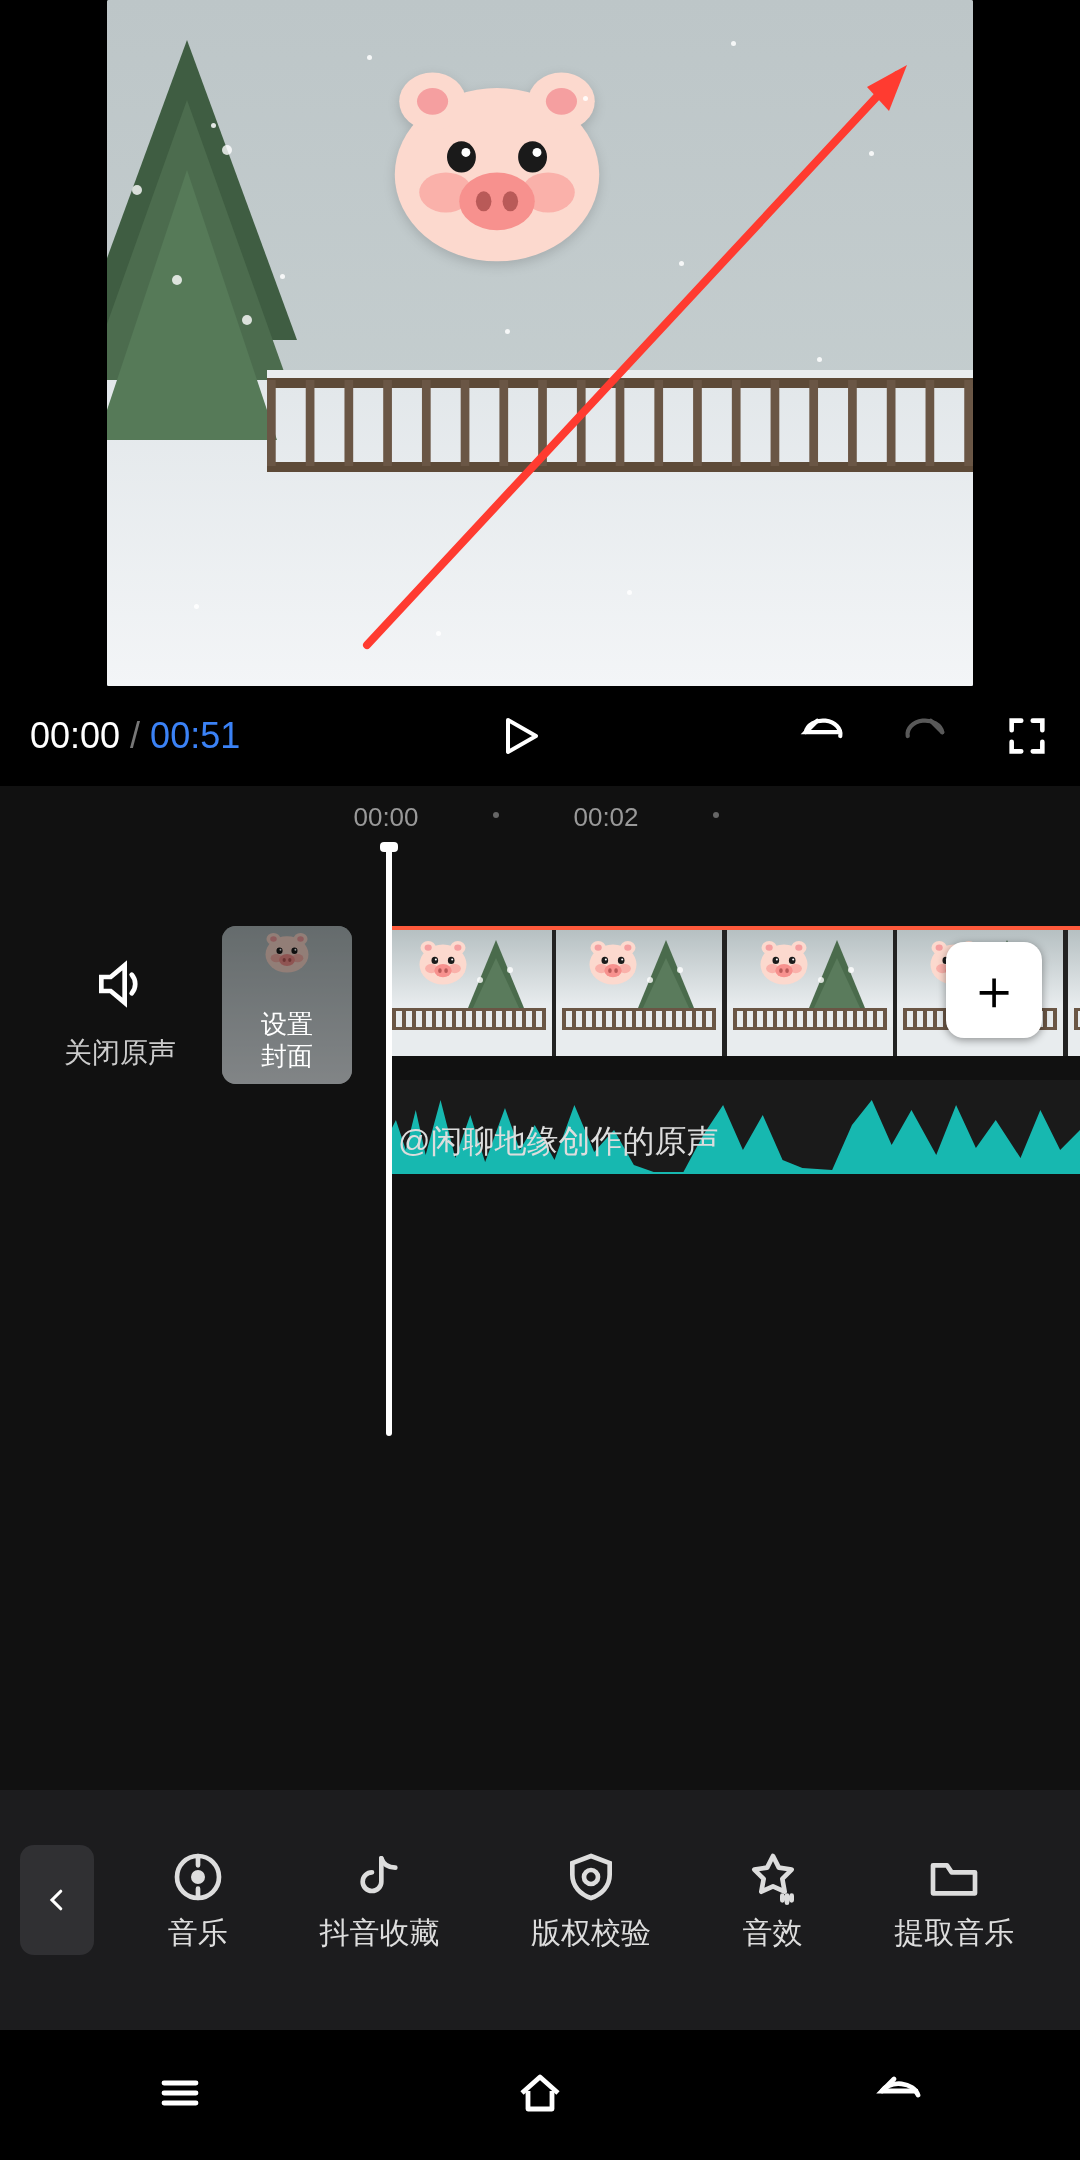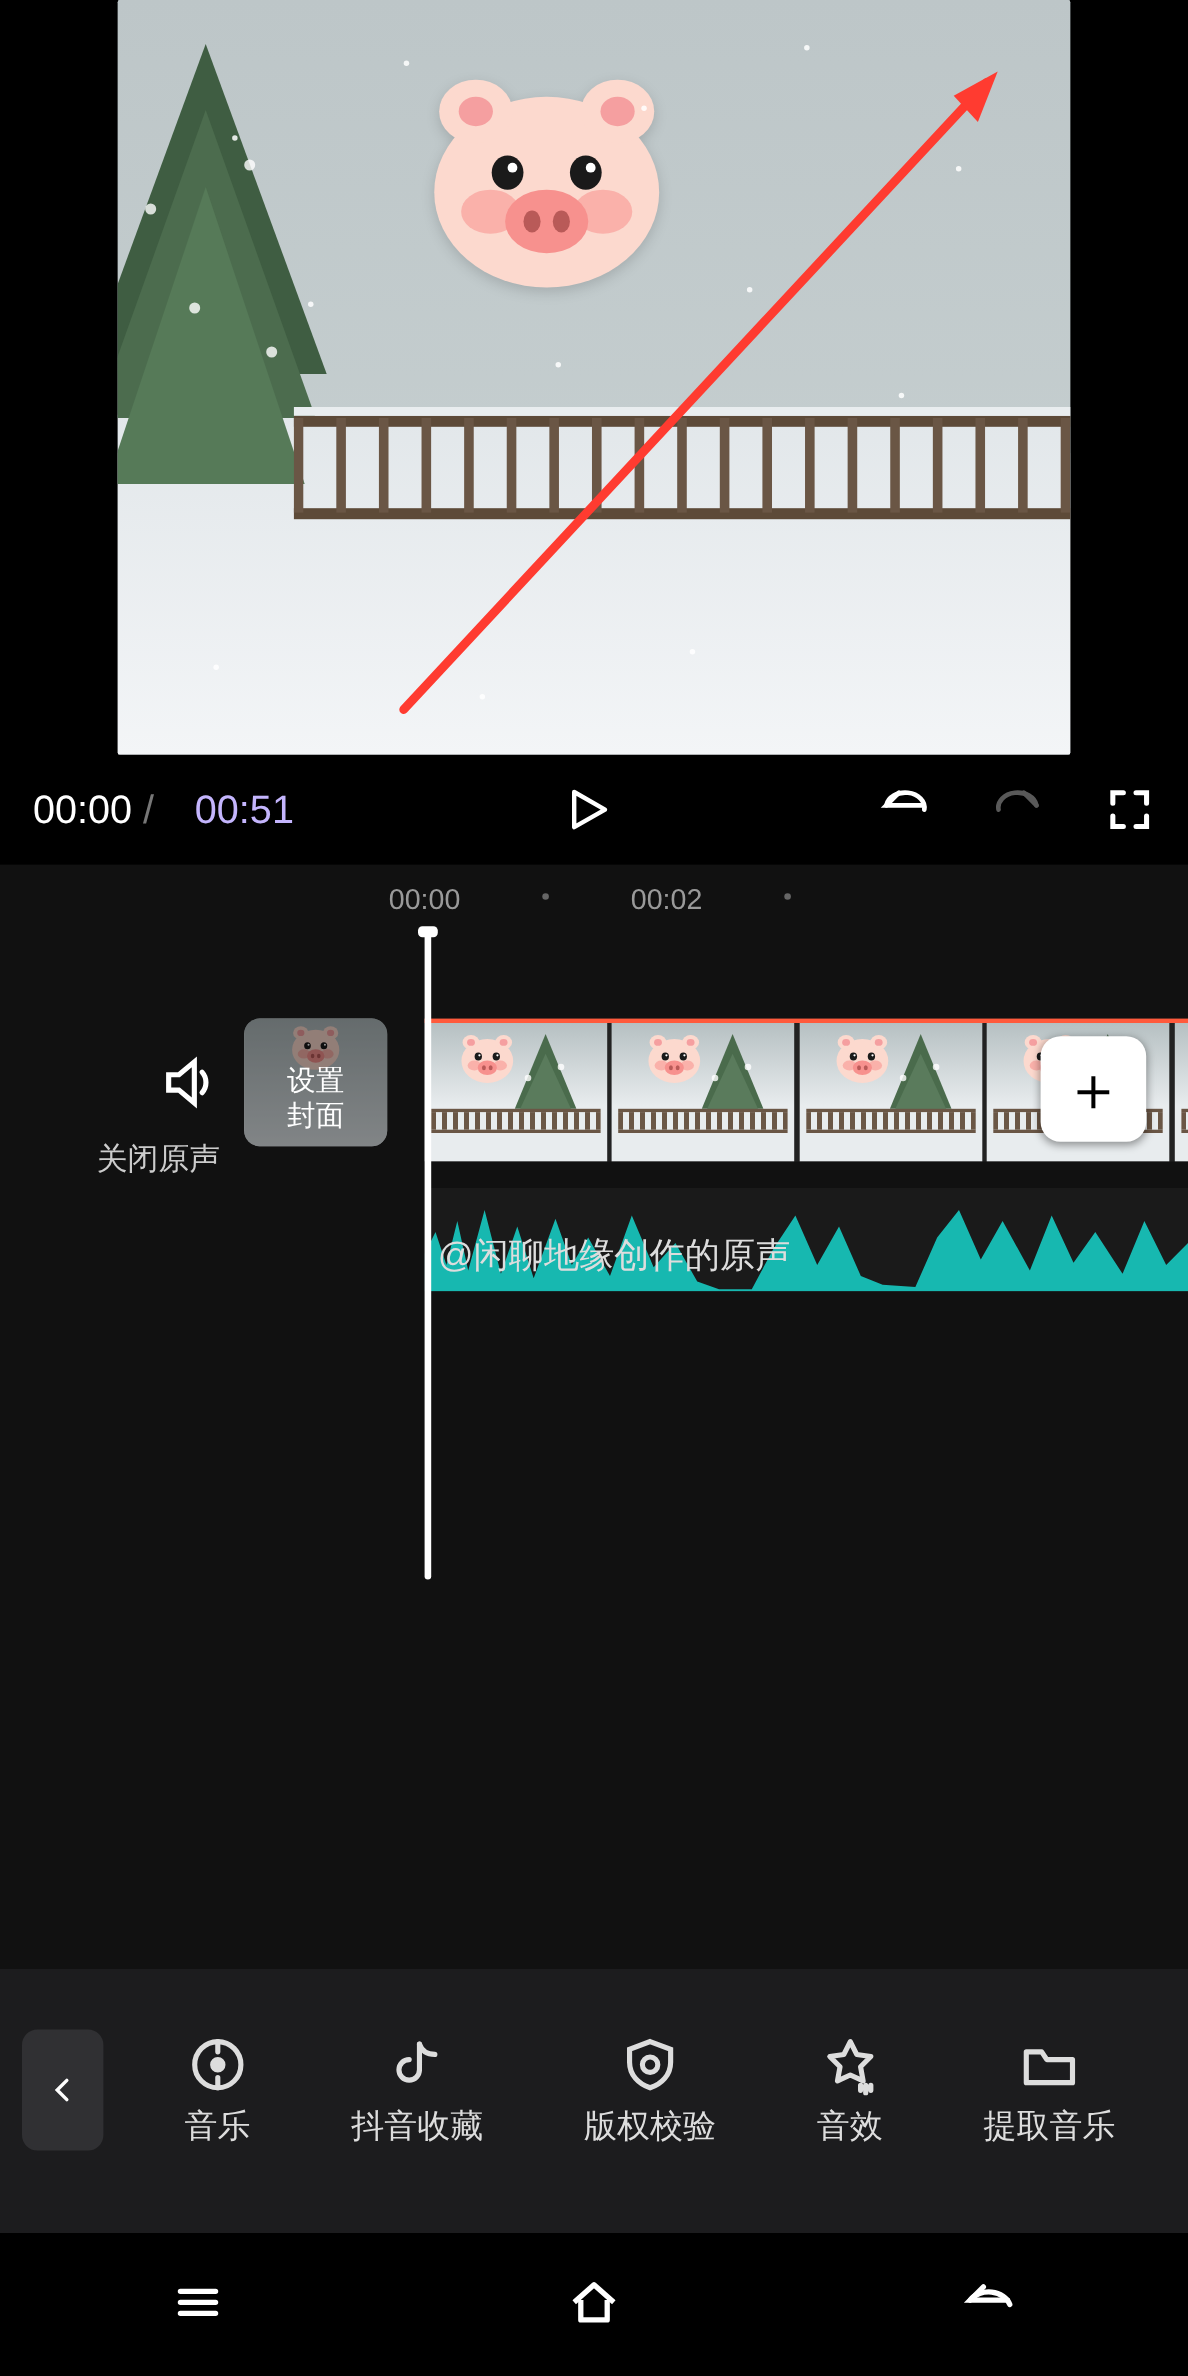--- a/index.html
+++ b/index.html
@@ -29,37 +29,37 @@
   .arrow-line{ position:absolute; left:240px; top:45px; width:580px; height:620px; pointer-events:none; }
   .arrow-line svg{ width:100%; height:100%; }
   .snowdots{ position:absolute; inset:0; pointer-events:none; }
   .snowdots span{ position:absolute; width:5px; height:5px; background:rgba(255,255,255,0.85); border-radius:50%; }
 
   
   .transport { height: 100px; display:flex; align-items:center; padding: 0 30px 0 30px; background:#000; }
   .timecode { font-size: 36px; display:flex; align-items:baseline; gap:10px; }
   .timecode .cur{ color:#fff; }
   .timecode .sep{ color:#777; }
-  .timecode .dur{ color:#c4b5fd;margin-left:27px; }
+  .timecode .dur{ color:#3b82f6; }
   .transport .centerplay{ flex:1; display:flex; justify-content:center; }
   .play-btn svg{ width:48px; height:48px; }
   .transport .right-controls{ display:flex; align-items:center; gap:56px; }
   .undo-btn svg, .redo-btn svg, .fullscreen-btn svg{ width:46px; height:46px; }
   .redo-btn{ opacity:0.35; }
 
   
   .timeline-area { flex:1; background:#111; position:relative; overflow:hidden; }
   .ruler { height:60px; position:relative; color:#999; font-size:26px; }
   .ruler .tick{ position:absolute; top:16px; transform:translateX(-50%); }
   .ruler .dot{ position:absolute; top:26px; width:6px; height:6px; background:#666; border-radius:50%; transform:translateX(-50%); }
   .tracks { position:relative; height: 560px; }
-  .mute-col { position:absolute; left:40px; top:110px; width:160px; text-align:right; }
+  .mute-col { position:absolute; left:40px; top:110px; width:160px; text-align:center; }
   .mute-col svg{ width:56px; height:56px; }
   .mute-col .lbl{ margin-top:18px; font-size:28px; color:#ccc; }
-  .cover-btn { position:absolute; left:222px; top:80px; width:130px; height:116px; border-radius:14px; background:linear-gradient(#aeb9bb,#dfe5e8); display:flex; flex-direction:column; justify-content:flex-end; overflow:hidden; }
+  .cover-btn { position:absolute; left:222px; top:80px; width:130px; height:158px; border-radius:14px; background:linear-gradient(#aeb9bb,#dfe5e8); display:flex; flex-direction:column; justify-content:flex-end; overflow:hidden; }
   .cover-btn .mini-pig{ position:absolute; top:6px; left:50%; transform:translateX(-50%); width:48px; height:42px; }
   .cover-btn .mini-pig svg{ width:100%; height:100%; }
   .cover-btn .shade{ position:absolute; inset:0; background:rgba(0,0,0,0.42); }
   .cover-btn .txt{ position:relative; font-size:26px; line-height:32px; text-align:center; padding-bottom:12px; color:#fff; }
   .clip-track { position:absolute; left:386px; right:0; top:80px; height:130px; background:#222; overflow:hidden; white-space:nowrap; border-top:4px solid #ff5a3c; }
   .clip-thumb{ display:inline-block; width:166px; height:100%; position:relative; background:linear-gradient(#b6c0c2,#e8ecee 60%); }
   .clip-thumb .mini-pig{ position:absolute; top:10px; left:30px; width:54px; height:46px; }
   .clip-thumb .mini-pig svg{ width:100%; height:100%; }
   .clip-thumb .mini-tree{ position:absolute; left:80px; top:10px; width:60px; height:70px; }
   .clip-thumb .mini-tree svg{ width:100%; height:100%; }

